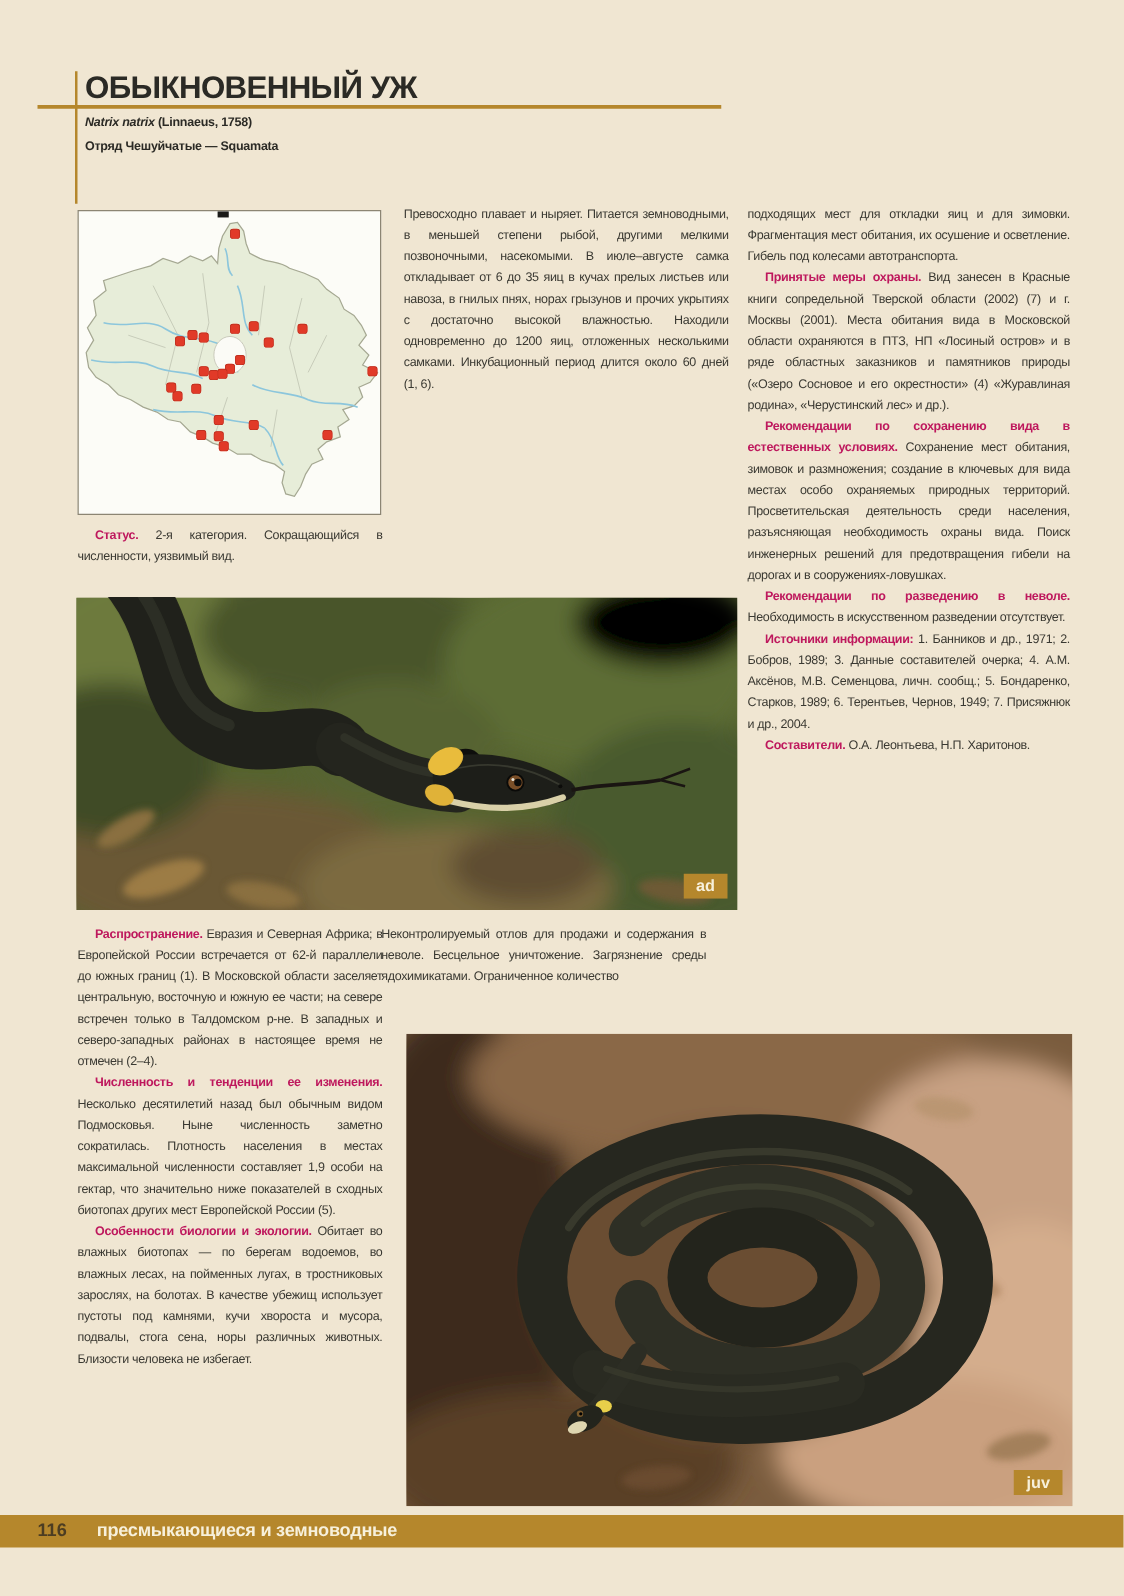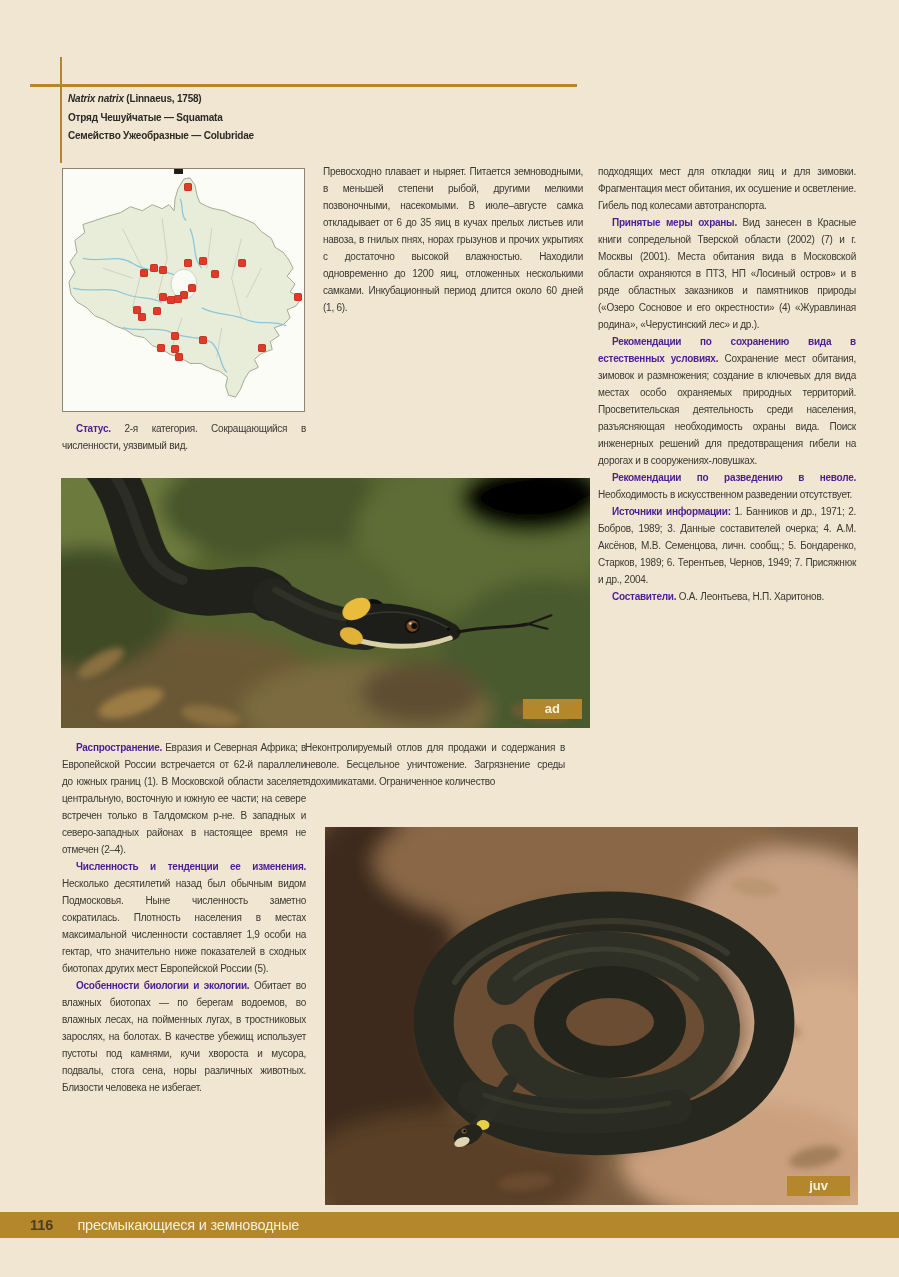--- a/index.html
+++ b/index.html
@@ -14,43 +14,43 @@
   .subtitle .lat{font-style:italic;}
   
   .mapbox{background:#fcfcf7;border:1px solid #8c8573;box-sizing:border-box;}
   .mapbox svg{display:block;width:100%;height:100%;}
   .map-dot{position:absolute;width:8px;height:8px;margin:-4px 0 0 -4px;background:#e13a28;
            border-radius:2.5px;box-shadow:0 0 0 .5px #b52e1e inset;}
   
   .col{font-size:10px;line-height:17px;text-align:justify;letter-spacing:-0.25px;}
   .col p{margin:0;}
   .col p.indent{text-indent:14px;}
-  .col b{color:#4c1d95;}
+  .col b{color:#be185d;}
   
   .photo{overflow:hidden;}
   .photo svg{display:block;width:100%;height:100%;}
   .photo-tag{position:absolute;right:8px;bottom:9px;background:#b5872c;color:#f7f0db;
-             font-size:13px;font-weight:bold;padding:2px 22px;line-height:16px;}
+             font-size:13px;font-weight:bold;padding:2px 10px;line-height:16px;}
   
   .footer{background:#b5872c;display:flex;align-items:center;}
   .footer .num{color:#4c3d22;font-weight:bold;font-size:14.5px;margin-left:30px;}
-  .footer .sec{color:#f7f0db;font-weight:normal;font-size:14.5px;margin-left:24px;letter-spacing:-0.2px;}
+  .footer .sec{color:#f7f0db;font-weight:bold;font-size:14.5px;margin-left:24px;letter-spacing:-0.2px;}
 </style>
 </head>
 <body>
 
 <div class="page">
 
   <div class="abs vrule" style="left:59.5px;top:57px;height:106px;"></div>
   <div class="abs hrule" style="left:30px;top:84px;width:547px;"></div>
 
+  <div class="abs title" style="left:68px;top:56px;">ОБЫКНОВЕННЫЙ УЖ</div>
   <div class="abs subtitle" style="left:68px;top:90px;">
     <div><span class="lat">Natrix natrix</span><span> (Linnaeus, 1758)</span></div>
     <div>Отряд Чешуйчатые — Squamata</div>
-    <div>Семейство Ужеобразные — Colubridae</div>
   </div>
 
   <div class="abs mapbox" style="left:62px;top:168px;width:243px;height:244px;">
     <svg viewBox="0 0 243 244">
       <path d="M112,42 L113,30 116,20 122,10 128,9 133,16 135,26 138,34 146,38
            C155,42 162,40 170,46 L182,50 193,55 200,63 210,70 214,79 222,84 228,92
            L232,100 226,108 234,116 229,124 241,130 235,138 226,142
            L229,150 222,157 213,160 218,168 209,174 211,182 200,186
            L193,192 197,200 188,204 183,212 179,222 174,230 167,228
            L164,219 166,210 158,204 148,201 139,196 128,196 118,190

